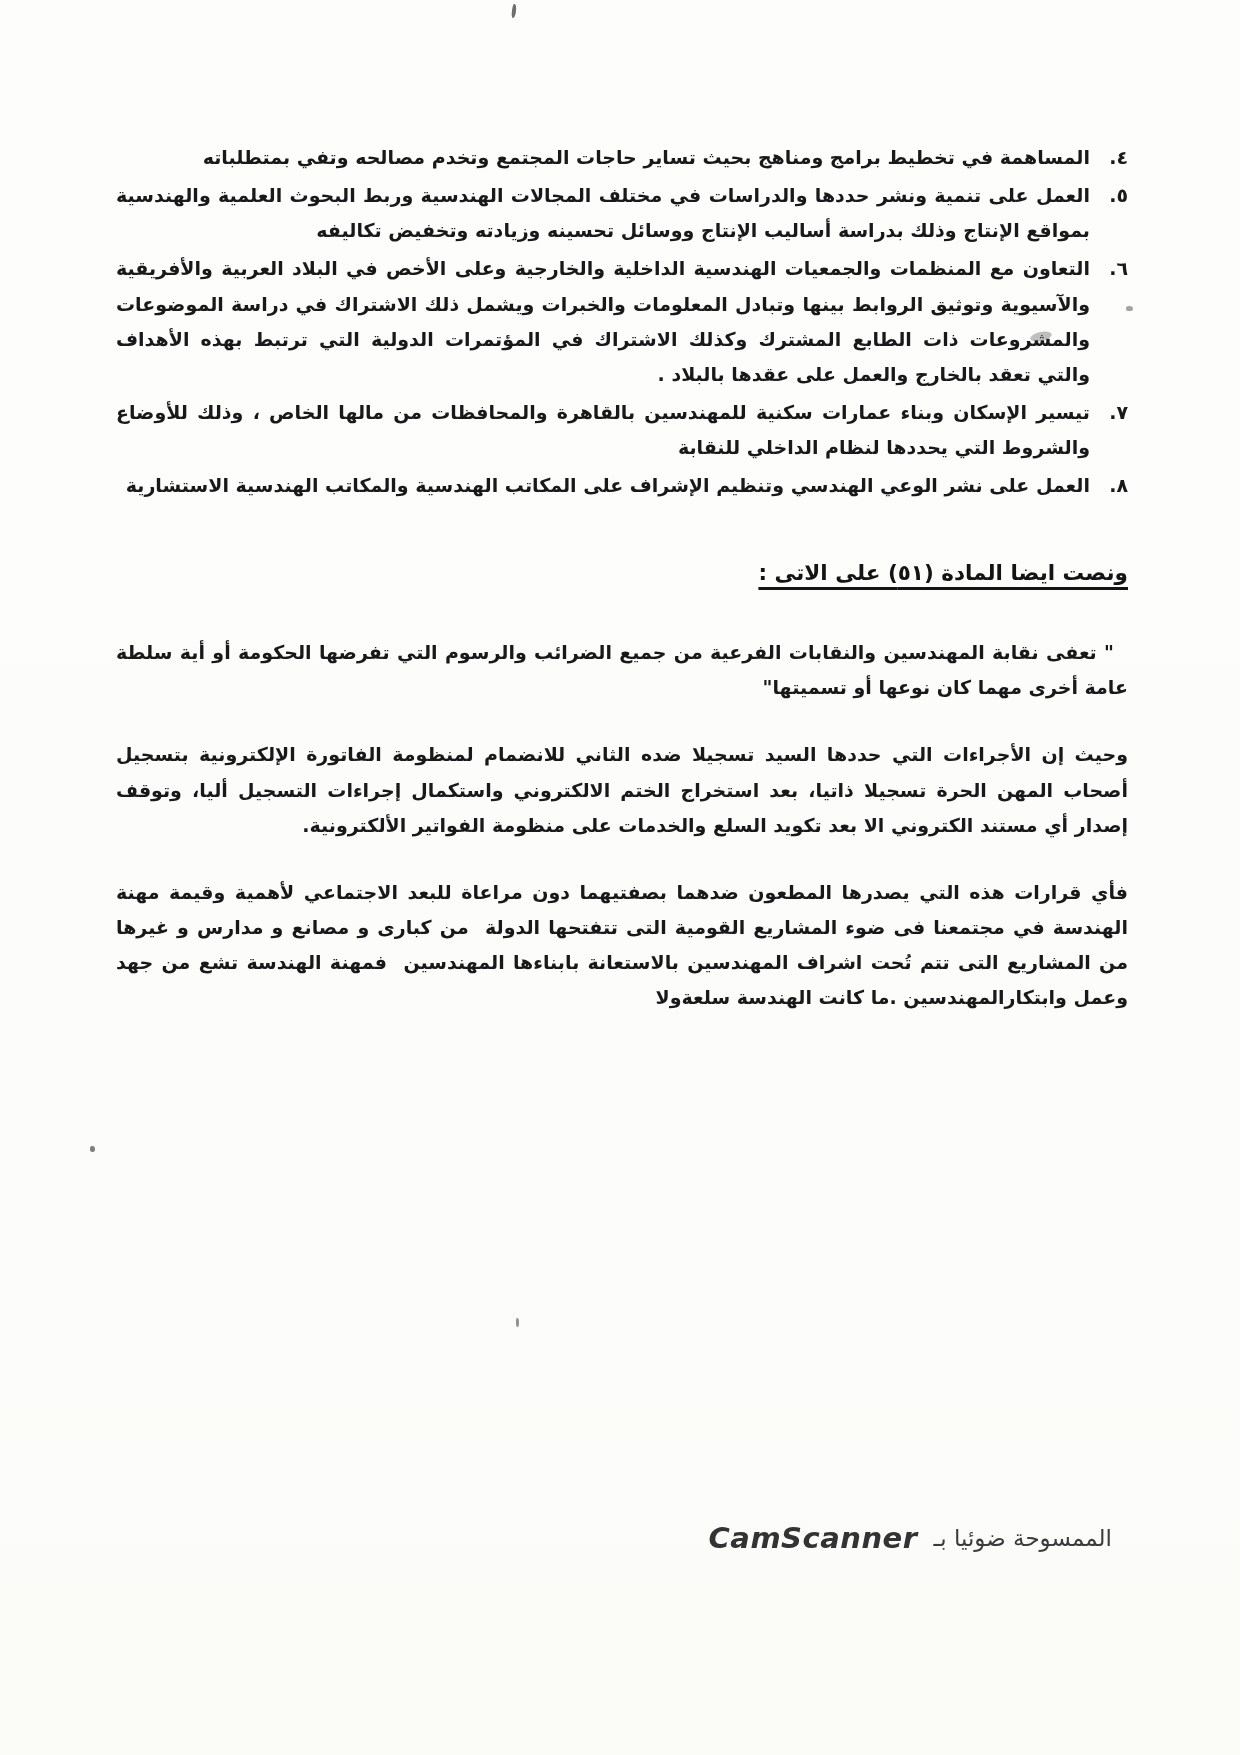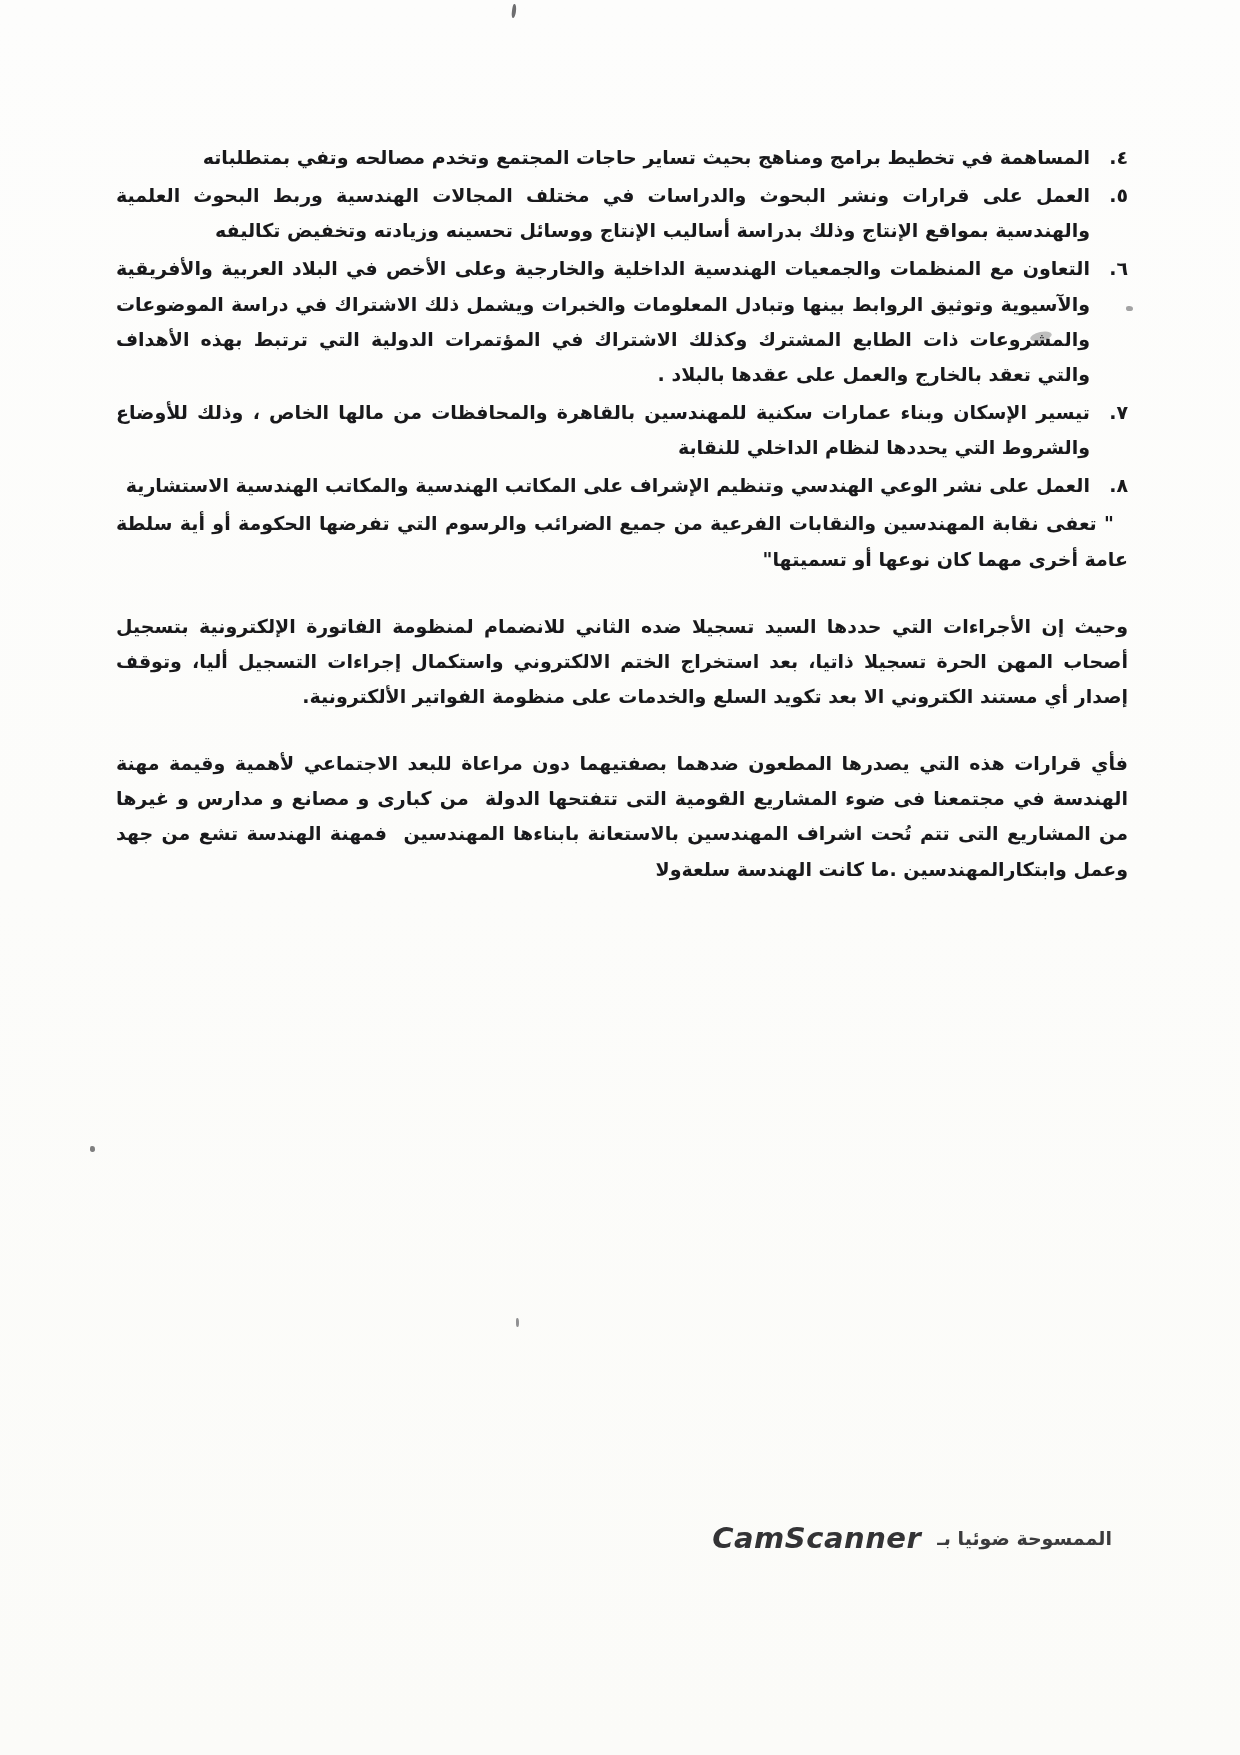--- a/index.html
+++ b/index.html
@@ -70,22 +70,22 @@
     position: absolute;
     bottom: 200px;
     right: 128px;
     direction: rtl;
     display: flex;
     align-items: center;
     gap: 16px;
     color: #3b3b3d;
   }
   .footer-ar {
-    font-size: 19px;
-    font-weight: 700;
+    font-size: 23px;
+    font-weight: 400;
   }
   .footer-brand {
     direction: ltr;
     font-size: 29px;
     font-weight: 700;
     letter-spacing: 0.5px;
     color: #333335;
     font-style: italic;
   }
   .speck {
@@ -106,36 +106,37 @@
 
   <div class="content">
 
     <ol class="num-list">
       <li class="list-item">
         <span class="num">٤.</span>
         <span class="li-text">المساهمة في تخطيط برامج ومناهج بحيث تساير حاجات المجتمع وتخدم مصالحه وتفي بمتطلباته</span>
       </li>
       <li class="list-item">
         <span class="num">٥.</span>
-        <span class="li-text">العمل على قرارات ونشر البحوث والدراسات في مختلف المجالات الهندسية وربط البحوث العلمية والهندسية بمواقع الإنتاج وذلك بدراسة أساليب الإنتاج ووسائل تحسينه وزيادته وتخفيض تكاليفه</span>
+        <span class="li-text">العمل على تنمية ونشر حددها والدراسات في مختلف المجالات الهندسية وربط البحوث العلمية والهندسية بمواقع الإنتاج وذلك بدراسة أساليب الإنتاج ووسائل تحسينه وزيادته وتخفيض تكاليفه</span>
       </li>
       <li class="list-item">
         <span class="num">٦.</span>
         <span class="li-text">التعاون مع المنظمات والجمعيات الهندسية الداخلية والخارجية وعلى الأخص في البلاد العربية والأفريقية والآسيوية وتوثيق الروابط بينها وتبادل المعلومات والخبرات ويشمل ذلك الاشتراك في دراسة الموضوعات والمشروعات ذات الطابع المشترك وكذلك الاشتراك في المؤتمرات الدولية التي ترتبط بهذه الأهداف والتي تعقد بالخارج والعمل على عقدها بالبلاد .</span>
       </li>
       <li class="list-item">
         <span class="num">٧.</span>
         <span class="li-text">تيسير الإسكان وبناء عمارات سكنية للمهندسين بالقاهرة والمحافظات من مالها الخاص ، وذلك للأوضاع والشروط التي يحددها لنظام الداخلي للنقابة</span>
       </li>
       <li class="list-item">
         <span class="num">٨.</span>
         <span class="li-text">العمل على نشر الوعي الهندسي وتنظيم الإشراف على المكاتب الهندسية والمكاتب الهندسية الاستشارية</span>
       </li>
     </ol>
 
+    <h2 class="heading">ونصت ايضا المادة (٥١) على الاتى :</h2>
 
     <p class="para indent">" تعفى نقابة المهندسين والنقابات الفرعية من جميع الضرائب والرسوم التي تفرضها الحكومة أو أية سلطة عامة أخرى مهما كان نوعها أو تسميتها"</p>
     <p class="para">وحيث إن الأجراءات التي حددها السيد تسجيلا ضده الثاني للانضمام لمنظومة الفاتورة الإلكترونية بتسجيل أصحاب المهن الحرة تسجيلا ذاتيا، بعد استخراج الختم الالكتروني واستكمال إجراءات التسجيل أليا، وتوقف إصدار أي مستند الكتروني الا بعد تكويد السلع والخدمات على منظومة الفواتير الألكترونية.</p>
     <p class="para">فأي قرارات هذه التي يصدرها المطعون ضدهما بصفتيهما دون مراعاة للبعد الاجتماعي لأهمية وقيمة مهنة الهندسة في مجتمعنا فى ضوء المشاريع القومية التى تتفتحها الدولة &nbsp;من كبارى و مصانع و مدارس و غيرها من المشاريع التى تتم تُحت اشراف المهندسين بالاستعانة بابناءها المهندسين &nbsp;فمهنة الهندسة تشع من جهد وعمل وابتكارالمهندسين .ما كانت الهندسة سلعةولا</p>
 
   </div>
 
   <div class="footer">
     <span class="footer-ar">الممسوحة ضوئيا بـ</span>
     <span class="footer-brand">CamScanner</span>

